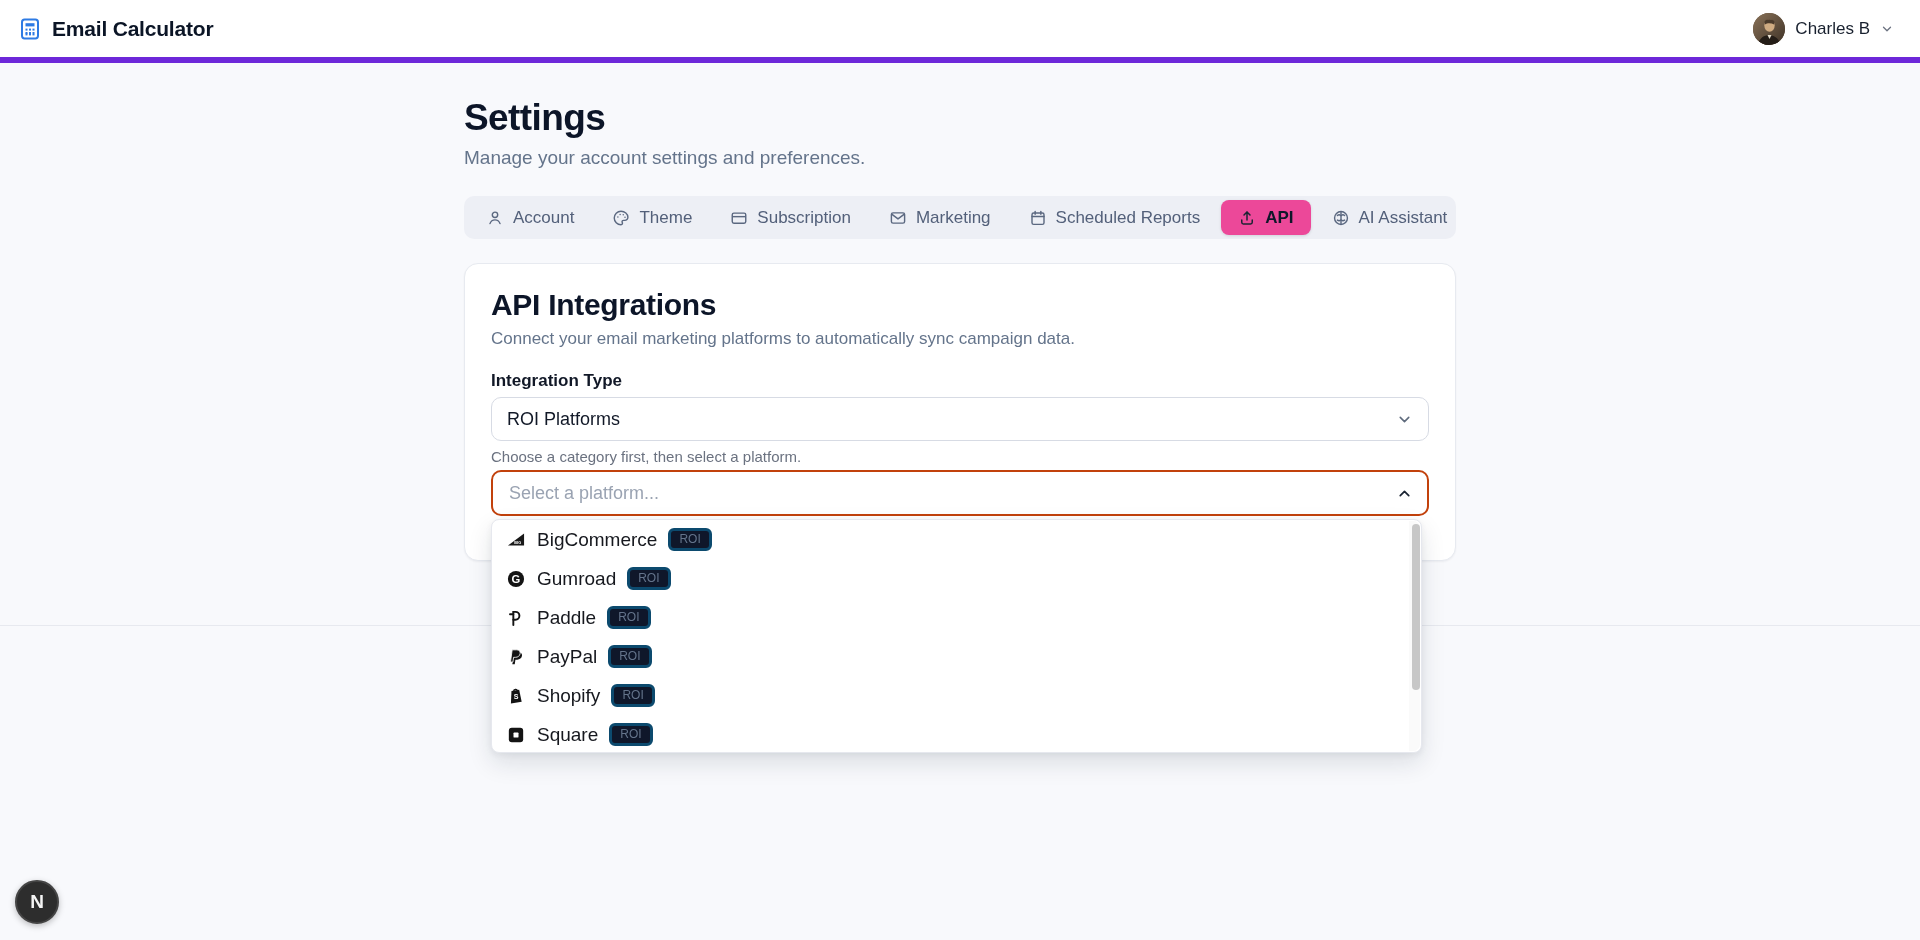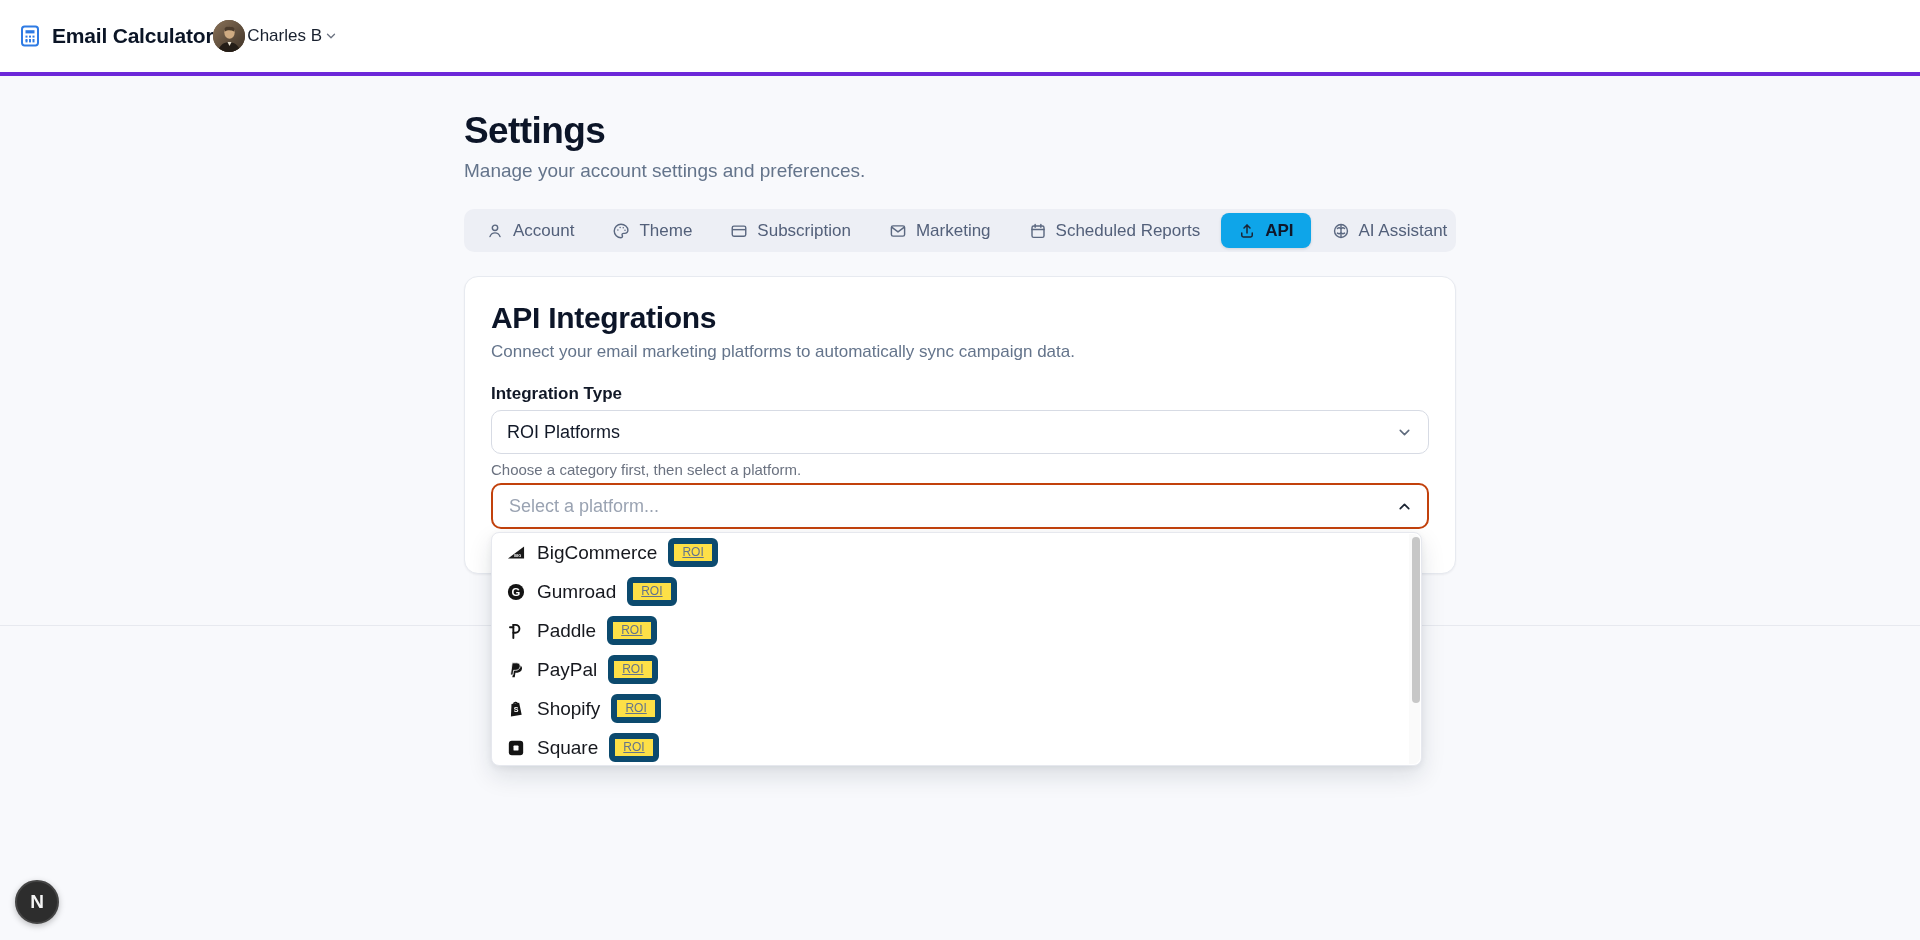--- a/index.html
+++ b/index.html
@@ -6,28 +6,28 @@
   html,body { margin:0; padding:0; }
   body {
     width:1920px; height:940px; overflow:hidden; position:relative;
     background:#f8f9fc; color:#0f172a;
     font-family:"Liberation Sans", sans-serif;
     -webkit-font-smoothing:antialiased;
   }
 
   
   .app-header {
-    height:76px; background:#ffffff; border-bottom:4px solid #6d28d9;
-    display:flex; align-items:center; 
+    height:63px; background:#ffffff; border-bottom:6px solid #6d28d9;
+    display:flex; align-items:center; justify-content:space-between;
     padding:0 26px 0 18px; position:relative; z-index:2;
   }
   .brand { display:flex; align-items:center; gap:10px; }
   .brand .logo { width:24px; height:24px; display:flex; }
   .brand .title { font-size:21px; font-weight:700; color:#0b1526; letter-spacing:-0.2px; }
-  .user-menu { display:flex; align-items:center; gap:2px; cursor:pointer; }
+  .user-menu { display:flex; align-items:center; gap:10px; cursor:pointer; }
   .avatar { width:32px; height:32px; border-radius:50%; overflow:hidden; flex:none; }
   .user-name { font-size:17px; font-weight:500; color:#18202e; }
   .user-menu .chev { width:14px; height:14px; color:#6b7280; display:flex; }
 
   
   main { width:992px; margin:0 auto; position:relative; z-index:1; }
   h1.page-title { margin:34px 0 0; font-size:37px; font-weight:700; color:#0c1528; letter-spacing:-0.6px; }
   .page-subtitle { margin:8px 0 0; font-size:19px; color:#64748b; }
 
   
@@ -35,21 +35,21 @@
     margin-top:27px; width:100%; height:43px;
     background:#edeff5; border-radius:10px; padding:4px 5px;
     display:flex; align-items:center; gap:4px;
   }
   .tab {
     display:flex; align-items:center; gap:9px; height:35px; padding:0 17px;
     border-radius:8px; font-size:17px; font-weight:500; color:#53607a;
     cursor:pointer; white-space:nowrap;
   }
   .tab .t-icon { width:18px; height:18px; display:flex; color:#5b6880; }
-  .tab.active { background:#0ea5e9; color:#0f172a; font-weight:600; box-shadow:0 1px 3px rgba(15,23,42,.13); }
+  .tab.active { background:#ec4899; color:#0f172a; font-weight:600; box-shadow:0 1px 3px rgba(15,23,42,.13); }
   .tab.active .t-icon { color:#1b2433; }
 
   
   .card {
     margin-top:24px; background:#ffffff; border:1px solid #e7eaf0; border-radius:14px;
     padding:24px 26px 44px; box-shadow:0 1px 2px rgba(16,24,40,.05); position:relative;
   }
   .card h2 { margin:0; font-size:30px; font-weight:700; color:#0c1528; letter-spacing:-0.3px; }
   .card-subtitle { margin:7px 0 0; font-size:17px; color:#64748b; }
   .field-label { display:block; margin-top:22px; font-size:17px; font-weight:600; color:#111827; }
@@ -81,22 +81,22 @@
     background:#fff; border:1px solid #e6e8ee; border-radius:8px;
     box-shadow:0 10px 24px rgba(20,30,50,.12), 0 2px 6px rgba(20,30,50,.06);
     overflow:hidden; z-index:20;
   }
   .option {
     height:39px; display:flex; align-items:center; gap:11px; padding:0 14px;
     font-size:19px; color:#16181e; cursor:pointer;
   }
   .option .o-icon { width:20px; height:20px; display:flex; color:#121212; flex:none; }
   .badge {
-    font-size:12px; font-weight:500; color:#64748b; background:#fde047;
-    border:6px solid #0c4a6e; border-radius:6px; padding:2px 8px 3px; line-height:1;text-decoration:underline;
+    font-size:12px; font-weight:500; color:#64748b; background:#0f172a;
+    border:3px solid #0c4a6e; border-radius:6px; padding:2px 8px 3px; line-height:1;
   }
   .scroll-track { position:absolute; top:1px; bottom:1px; right:1px; width:11px; background:#fafafa; border-radius:0 7px 7px 0; }
   .scroll-thumb { position:absolute; top:4px; right:1.5px; width:8px; height:166px; background:#c7c7c7; border-radius:4px; cursor:grab; }
 
   
   .page-divider { position:absolute; left:0; right:0; top:625px; height:1px; background:#e7e9ef; z-index:0; }
   .fab {
     position:absolute; left:15px; top:880px; width:44px; height:44px; border-radius:50%;
     background:#2d2d2d; border:2px solid #454545; color:#f5f5f5;
     font-size:19px; font-weight:600; font-family:"Liberation Sans", sans-serif;

